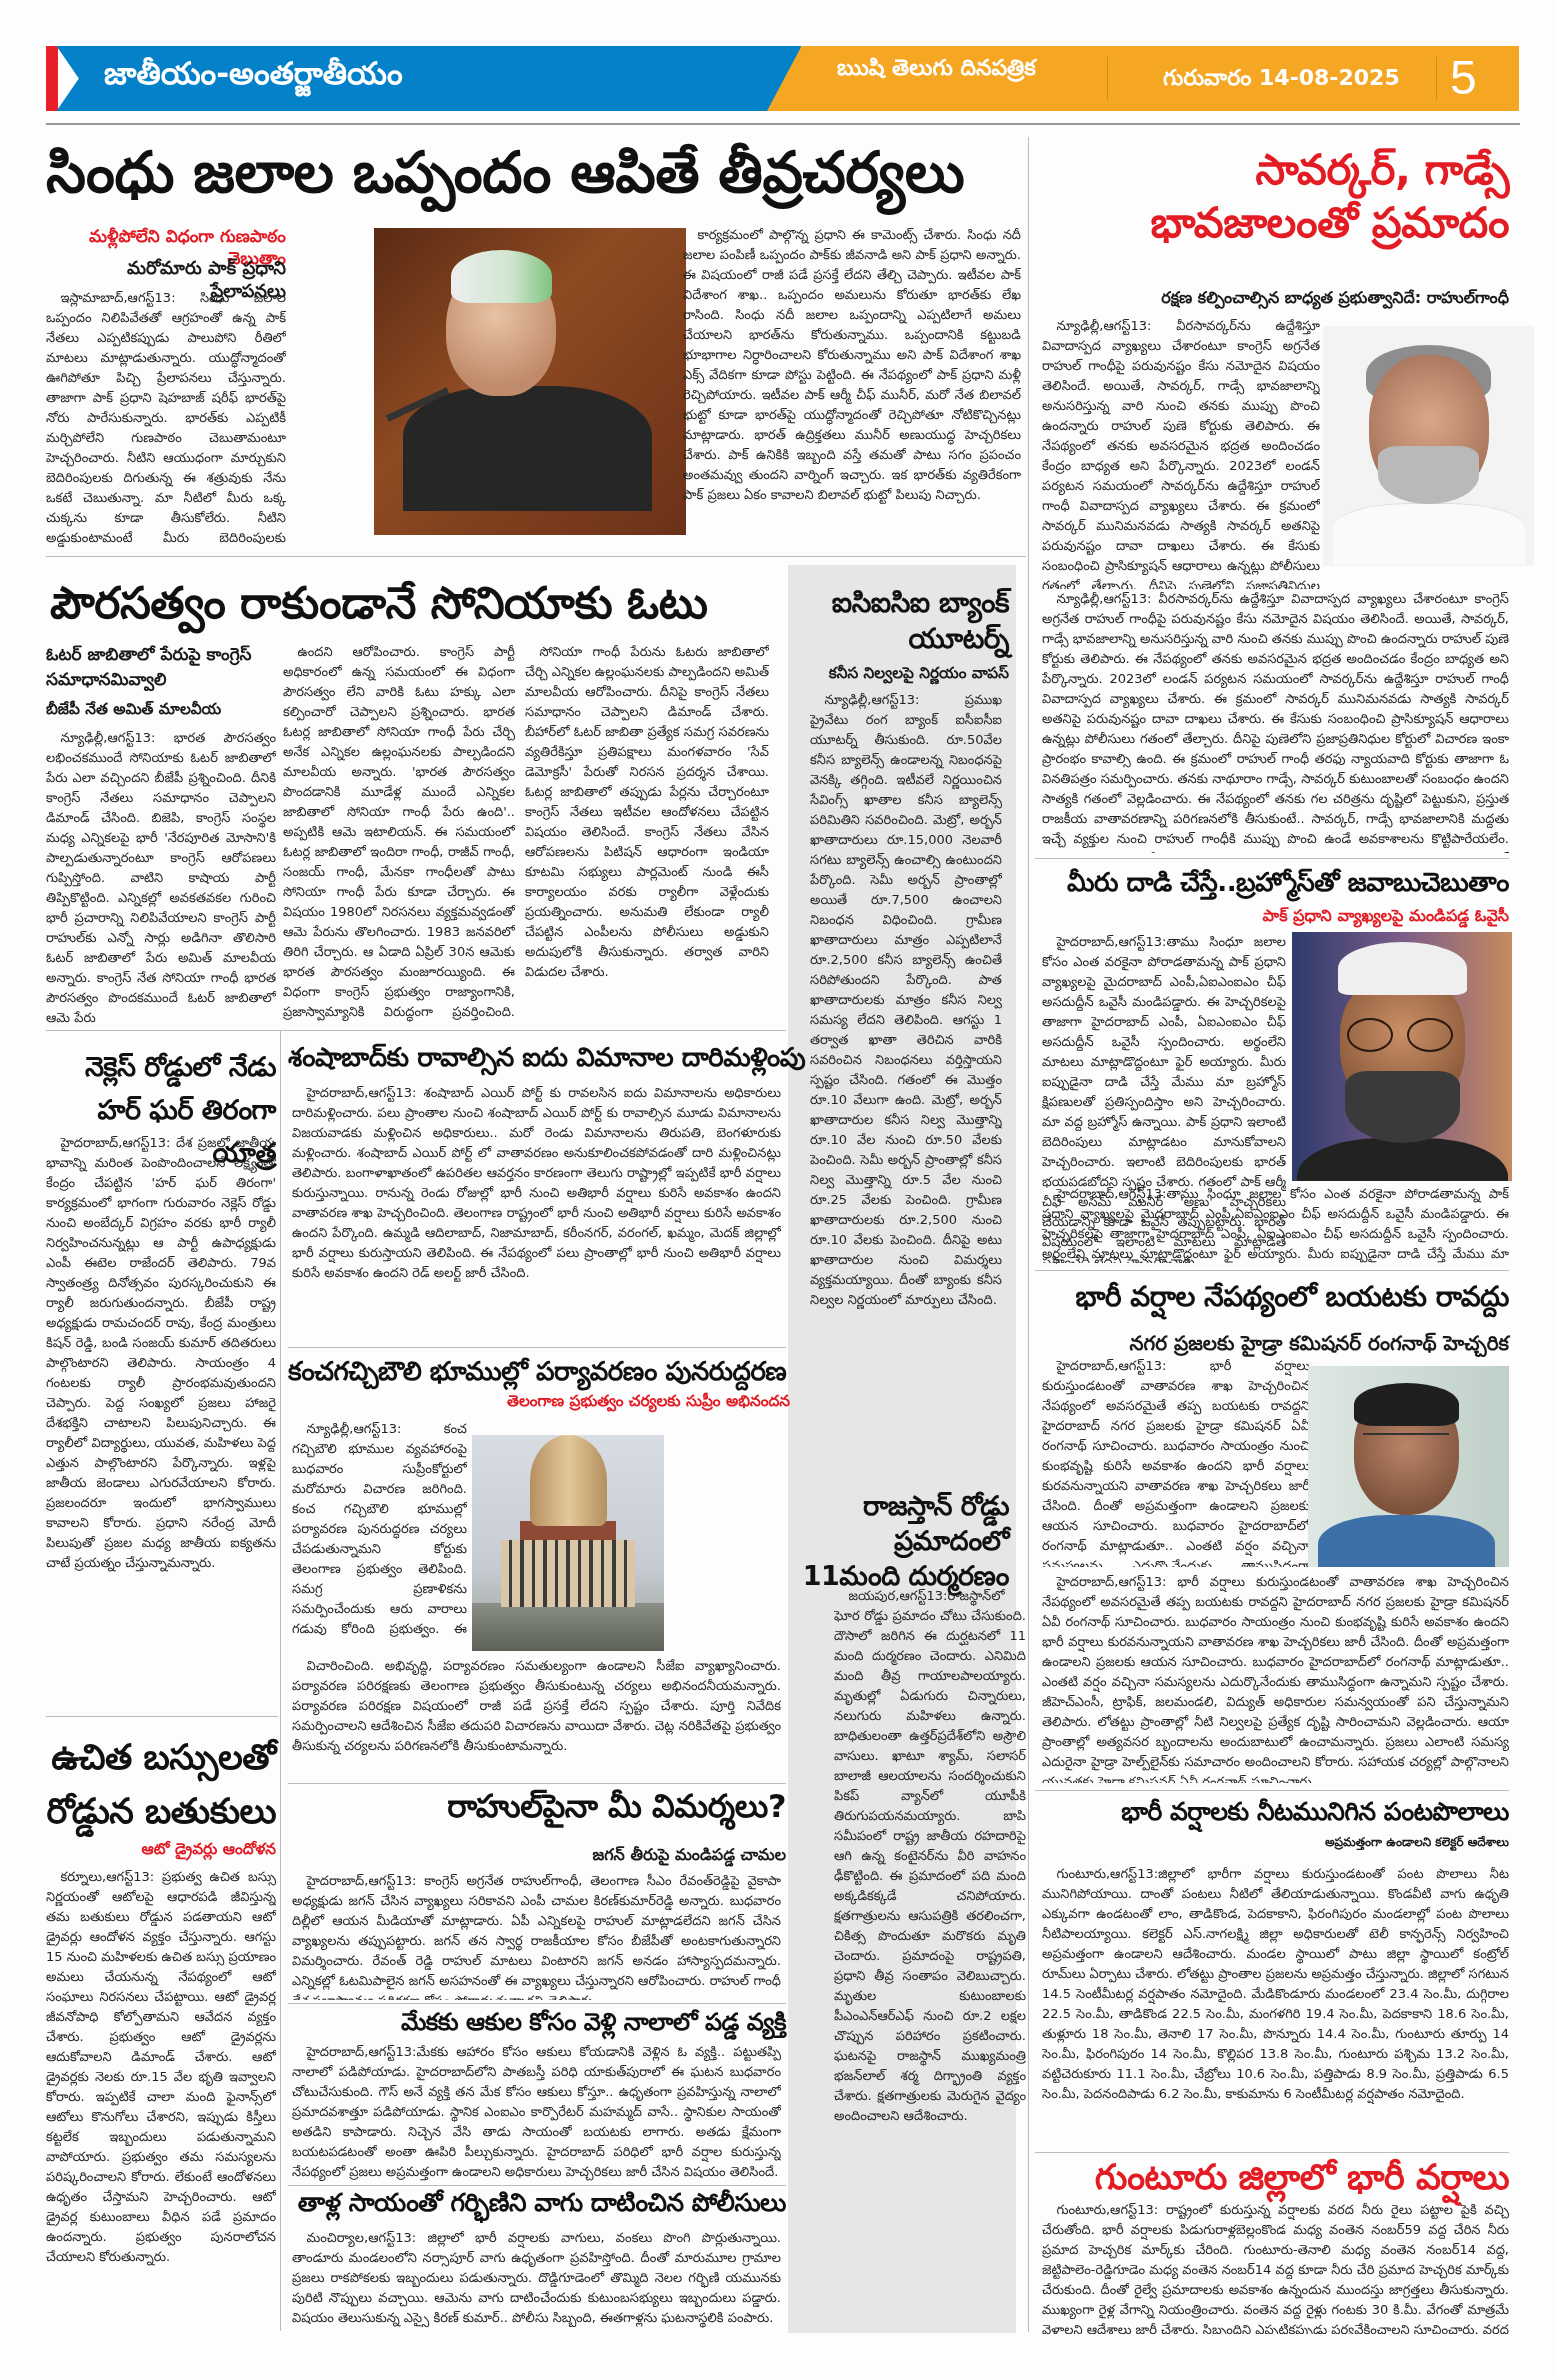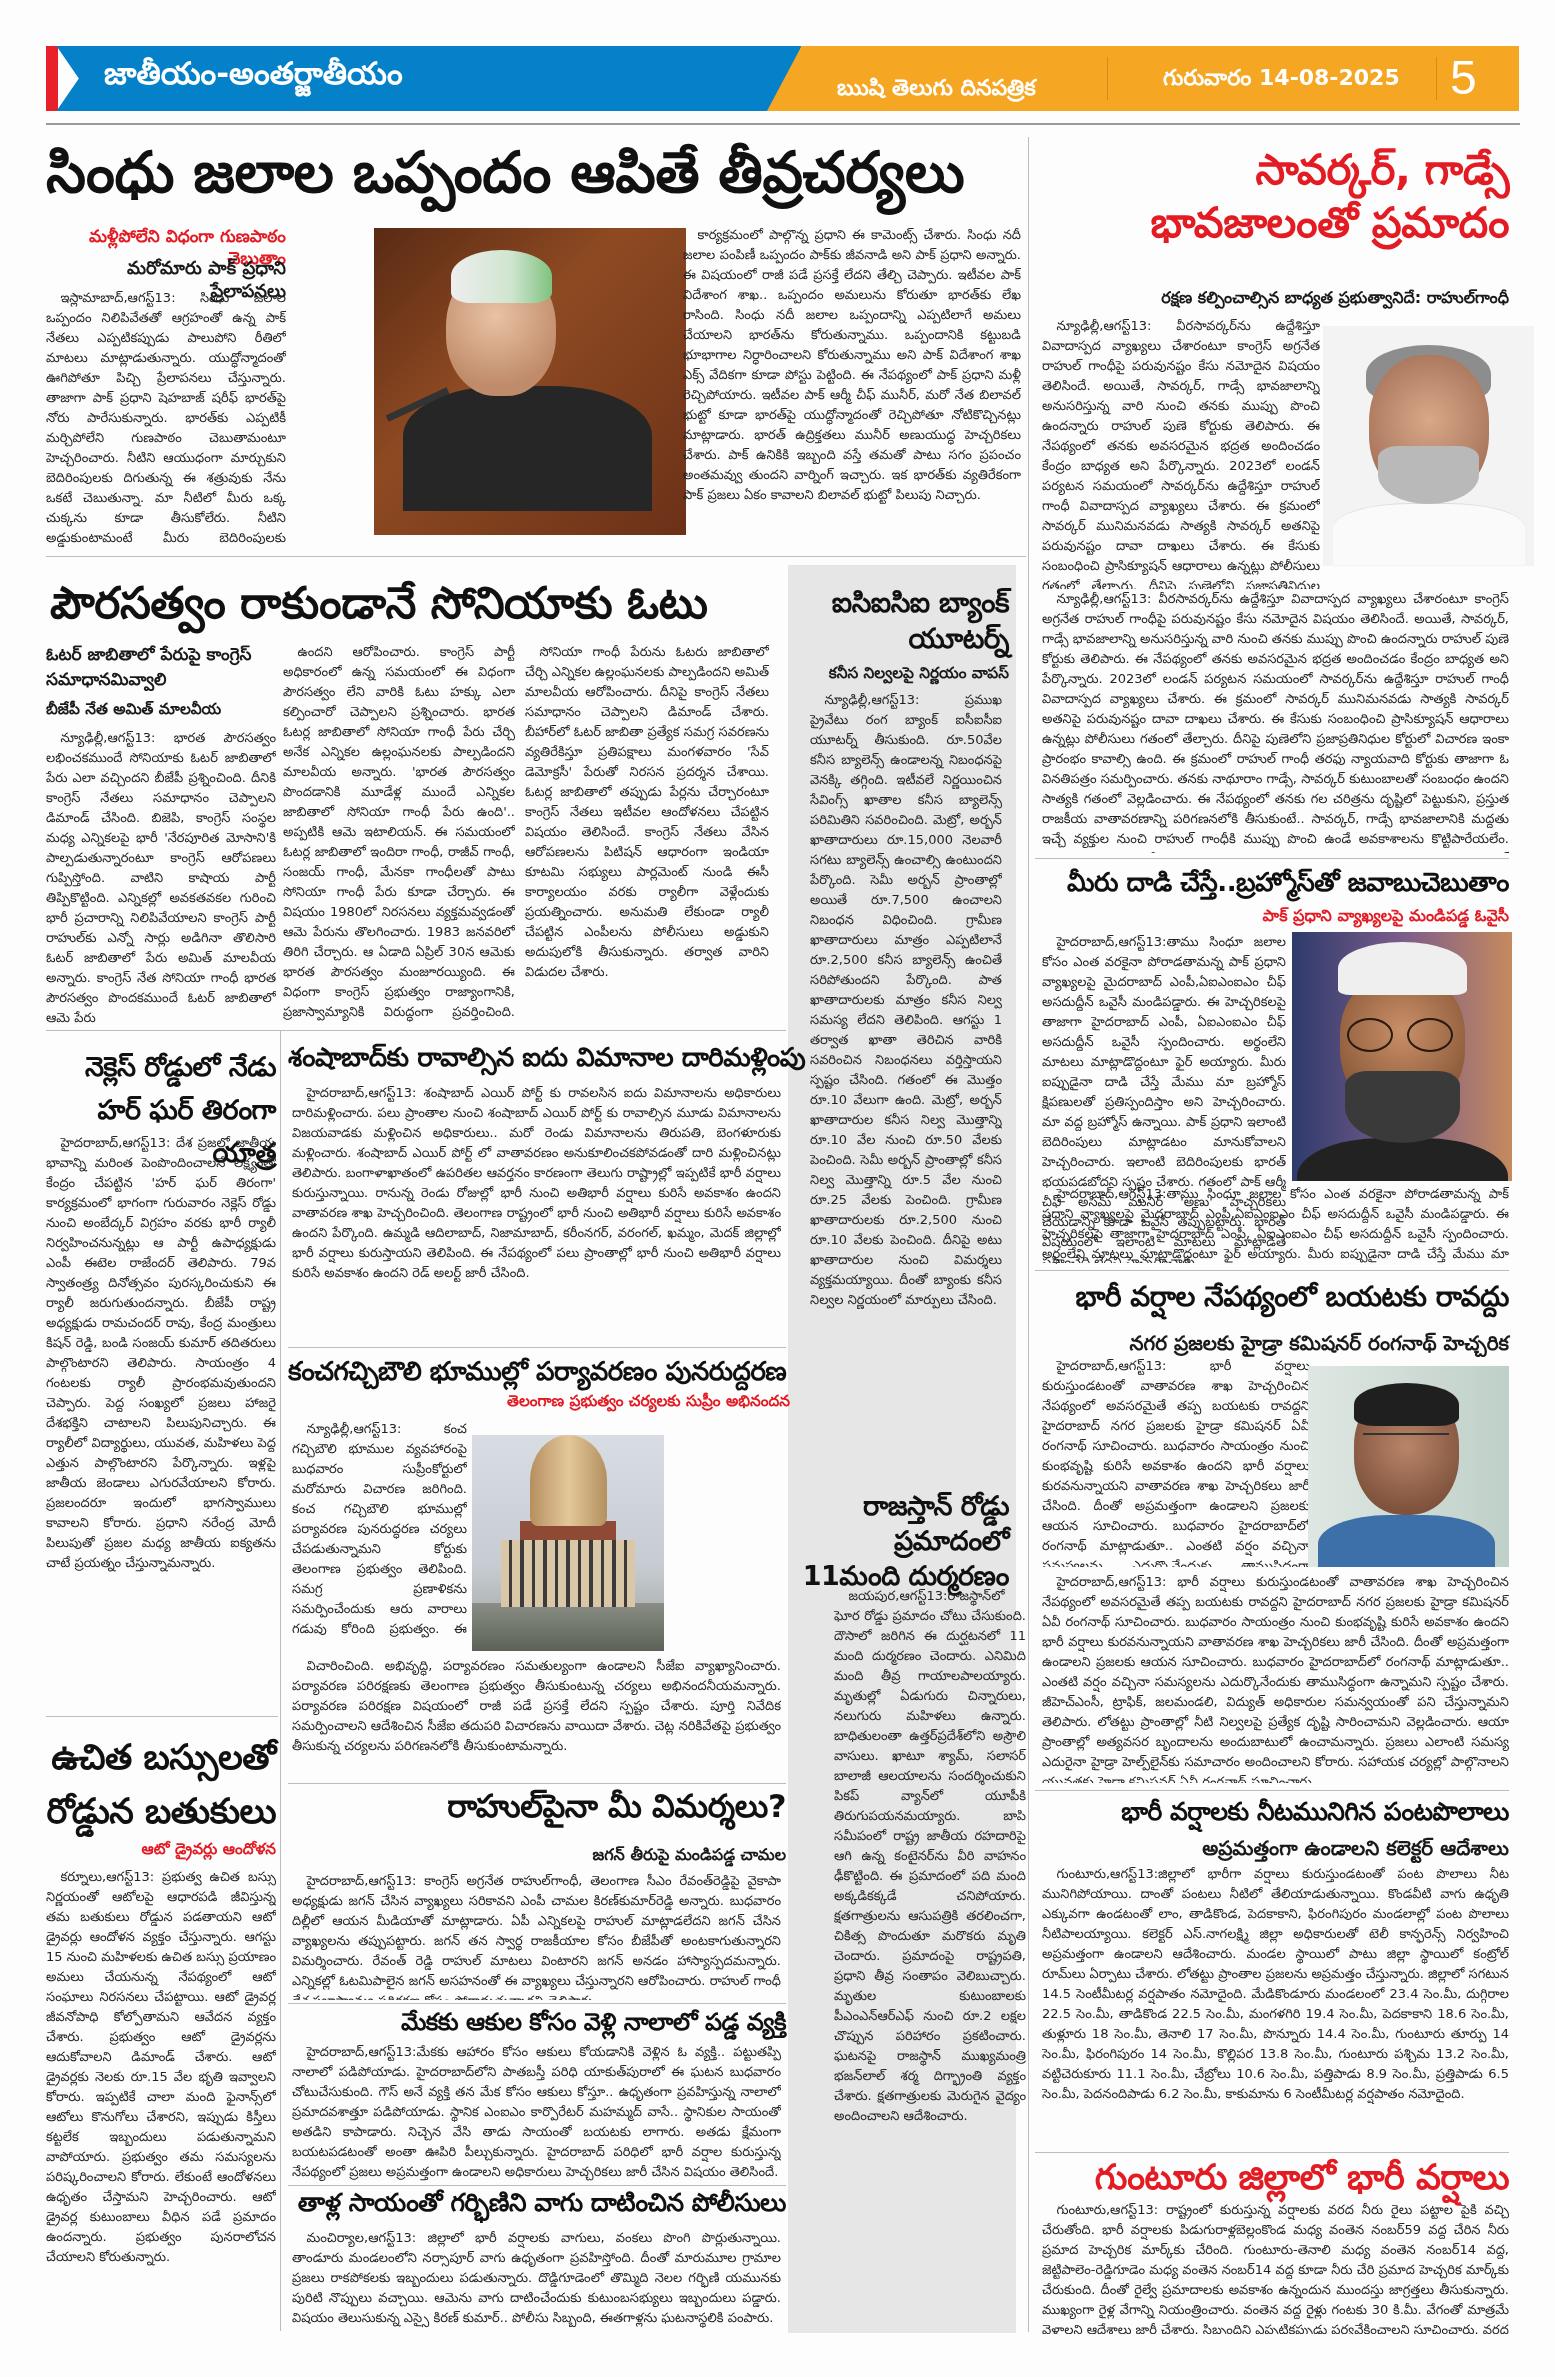--- a/index.html
+++ b/index.html
@@ -7,21 +7,21 @@
   body { font-family: "DejaVu Sans", sans-serif; color: #1a1a1a; position: relative; }
 
   
   .masthead { position: absolute; left: 46px; top: 46px; width: 1474px; height: 65px; }
   .mh-red { position: absolute; left: 0; top: 0; width: 12px; height: 65px; background: #e8202a; }
   .mh-blue { position: absolute; left: 10.5px; top: 0; width: 745px; height: 65px; background: #0481c8;
              clip-path: polygon(0 0, 100% 0, 97% 100%, 0 100%, 3% 50%); }
   .mh-orange { position: absolute; left: 721px; top: 0; width: 752px; height: 65px; background: #f5a623;
                clip-path: polygon(4.6% 0, 100% 0, 100% 100%, 0 100%); }
   .mh-section { position: absolute; left: 58px; top: 8.6px; font-size: 31px; font-weight: bold; color: #fff; }
-  .mh-paper { position: absolute; left: 791px; top: 29px; font-size: 22px; font-weight: bold; color: #fff; }
+  .mh-paper { position: absolute; left: 791px; top: 9px; font-size: 22px; font-weight: bold; color: #fff; }
   .mh-divider { position: absolute; top: 10.5px; width: 1px; height: 43px; background: #d48d14; }
   .mh-date { position: absolute; left: 1117px; top: 19px; font-size: 22px; font-weight: bold; color: #fff; }
   .mh-page { position: absolute; left: 1404px; top: 3.8px; font-size: 48px; color: #fff; font-family: "Liberation Sans", sans-serif; }
   .mh-rule { position: absolute; left: 46px; top: 123px; width: 1474px; height: 1.9px; background: #9a9a9a; }
   .vrule { position: absolute; width: 1.4px; background: #bcbcbc; }
   .hrule { position: absolute; height: 1.4px; background: #bcbcbc; }
   .headline { position: absolute; font-weight: bold; color: #111; line-height: 1.18; letter-spacing: -0.5px; }
   .red { color: #e31b23; }
   .sub { position: absolute; font-weight: bold; line-height: 1.3; }
   .body { position: absolute; font-family: "DejaVu Sans", sans-serif; font-size: 13px; line-height: 20px;
@@ -193,21 +193,21 @@
       <div class="hair"></div>
       <div class="glasses"></div>
   </div>
   <div class="body" style="left:1042px;top:1572px;width:467px;height:211px">
       <p>హైదరాబాద్,ఆగస్ట్13: భారీ వర్షాలు కురుస్తుండటంతో వాతావరణ శాఖ హెచ్చరించిన నేపథ్యంలో అవసరమైతే తప్ప బయటకు రావద్దని హైదరాబాద్ నగర ప్రజలకు హైడ్రా కమిషనర్ ఏవీ రంగనాథ్ సూచించారు. బుధవారం సాయంత్రం నుంచి కుంభవృష్టి కురిసే అవకాశం ఉందని భారీ వర్షాలు కురవనున్నాయని వాతావరణ శాఖ హెచ్చరికలు జారీ చేసింది. దీంతో అప్రమత్తంగా ఉండాలని ప్రజలకు ఆయన సూచించారు. బుధవారం హైదరాబాద్‌లో రంగనాథ్ మాట్లాడుతూ.. ఎంతటి వర్షం వచ్చినా సమస్యలను ఎదుర్కొనేందుకు తాముసిద్ధంగా ఉన్నామని స్పష్టం చేశారు. జీహెచ్‌ఎంసీ, ట్రాఫిక్, జలమండలి, విద్యుత్ అధికారుల సమన్వయంతో పని చేస్తున్నామని తెలిపారు. లోతట్టు ప్రాంతాల్లో నీటి నిల్వలపై ప్రత్యేక దృష్టి సారించామని వెల్లడించారు. ఆయా ప్రాంతాల్లో అత్యవసర బృందాలను అందుబాటులో ఉంచామన్నారు. ప్రజలు ఎలాంటి సమస్య ఎదురైనా హైడ్రా హెల్ప్‌లైన్‌కు సమాచారం అందించాలని కోరారు. సహాయక చర్యల్లో పాల్గొనాలని యువతకు హైడ్రా కమిషనర్ ఏవీ రంగనాథ్ సూచించారు.</p>
     </div>
 </article>
 
 <article>
   <h3 class="headline center" style="left:1035px;top:1797px;width:474px;font-size:25px;white-space:nowrap">భారీ వర్షాలకు నీటమునిగిన పంటపొలాలు</h3>
-  <div class="sub center" style="left:1035px;top:1835px;width:474px;font-size:20px">అప్రమత్తంగా ఉండాలని కలెక్టర్ ఆదేశాలు</div>
+  <div class="sub center" style="left:1035px;top:1835px;width:474px;font-size:12px">అప్రమత్తంగా ఉండాలని కలెక్టర్ ఆదేశాలు</div>
   <div class="body" style="left:1042px;top:1864px;width:467px;height:283px">
       <p>గుంటూరు,ఆగస్ట్13:జిల్లాలో భారీగా వర్షాలు కురుస్తుండటంతో పంట పొలాలు నీట మునిగిపోయాయి. దాంతో పంటలు నీటిలో తేలియాడుతున్నాయి. కొండవీటి వాగు ఉధృతి ఎక్కువగా ఉండటంతో లాం, తాడికొండ, పెదకాకాని, ఫిరంగిపురం మండలాల్లో పంట పొలాలు నీటిపాలయ్యాయి. కలెక్టర్ ఎస్.నాగలక్ష్మి జిల్లా అధికారులతో టెలీ కాన్ఫరెన్స్ నిర్వహించి అప్రమత్తంగా ఉండాలని ఆదేశించారు. మండల స్థాయిలో పాటు జిల్లా స్థాయిలో కంట్రోల్ రూమ్‌లు ఏర్పాటు చేశారు. లోతట్టు ప్రాంతాల ప్రజలను అప్రమత్తం చేస్తున్నారు. జిల్లాలో సగటున 14.5 సెంటీమీటర్ల వర్షపాతం నమోదైంది. మేడికొండూరు మండలంలో 23.4 సెం.మీ, దుగ్గిరాల 22.5 సెం.మీ, తాడికొండ 22.5 సెం.మీ, మంగళగిరి 19.4 సెం.మీ, పెదకాకాని 18.6 సెం.మీ, తుళ్లూరు 18 సెం.మీ, తెనాలి 17 సెం.మీ, పొన్నూరు 14.4 సెం.మీ, గుంటూరు తూర్పు 14 సెం.మీ, ఫిరంగిపురం 14 సెం.మీ, కొల్లిపర 13.8 సెం.మీ, గుంటూరు పశ్చిమ 13.2 సెం.మీ, వట్టిచెరుకూరు 11.1 సెం.మీ, చేబ్రోలు 10.6 సెం.మీ, పత్తిపాడు 8.9 సెం.మీ, ప్రత్తిపాడు 6.5 సెం.మీ, పెదనందిపాడు 6.2 సెం.మీ, కాకుమాను 6 సెంటీమీటర్ల వర్షపాతం నమోదైంది.</p>
     </div>
 </article>
 
 <article>
   <h3 class="headline red center" style="left:1035px;top:2157px;width:474px;font-size:35px;white-space:nowrap">గుంటూరు జిల్లాలో భారీ వర్షాలు</h3>
   <div class="body" style="left:1042px;top:2200px;width:467px;height:134px">
       <p>గుంటూరు,ఆగస్ట్13: రాష్ట్రంలో కురుస్తున్న వర్షాలకు వరద నీరు రైలు పట్టాల పైకి వచ్చి చేరుతోంది. భారీ వర్షాలకు పిడుగురాళ్లబెల్లంకొండ మధ్య వంతెన నంబర్59 వద్ద చేరిన నీరు ప్రమాద హెచ్చరిక మార్క్‌కు చేరింది. గుంటూరు-తెనాలి మధ్య వంతెన నంబర్14 వద్ద, జెట్టిపాలెం-రెడ్డిగూడెం మధ్య వంతెన నంబర్14 వద్ద కూడా నీరు చేరి ప్రమాద హెచ్చరిక మార్క్‌కు చేరుకుంది. దీంతో రైల్వే ప్రమాదాలకు అవకాశం ఉన్నందున ముందస్తు జాగ్రత్తలు తీసుకున్నారు. ముఖ్యంగా రైళ్ల వేగాన్ని నియంత్రించారు. వంతెన వద్ద రైళ్లు గంటకు 30 కి.మీ. వేగంతో మాత్రమే వెళ్లాలని ఆదేశాలు జారీ చేశారు. సిబ్బందిని ఎప్పటికప్పుడు పర్యవేక్షించాలని సూచించారు. వరద నీరు తగ్గిన తర్వాతే సాధారణ వేగం ప్రారంభమవుతుందని రైల్వే అధికారులు తెలిపారు.</p>
     </div>

